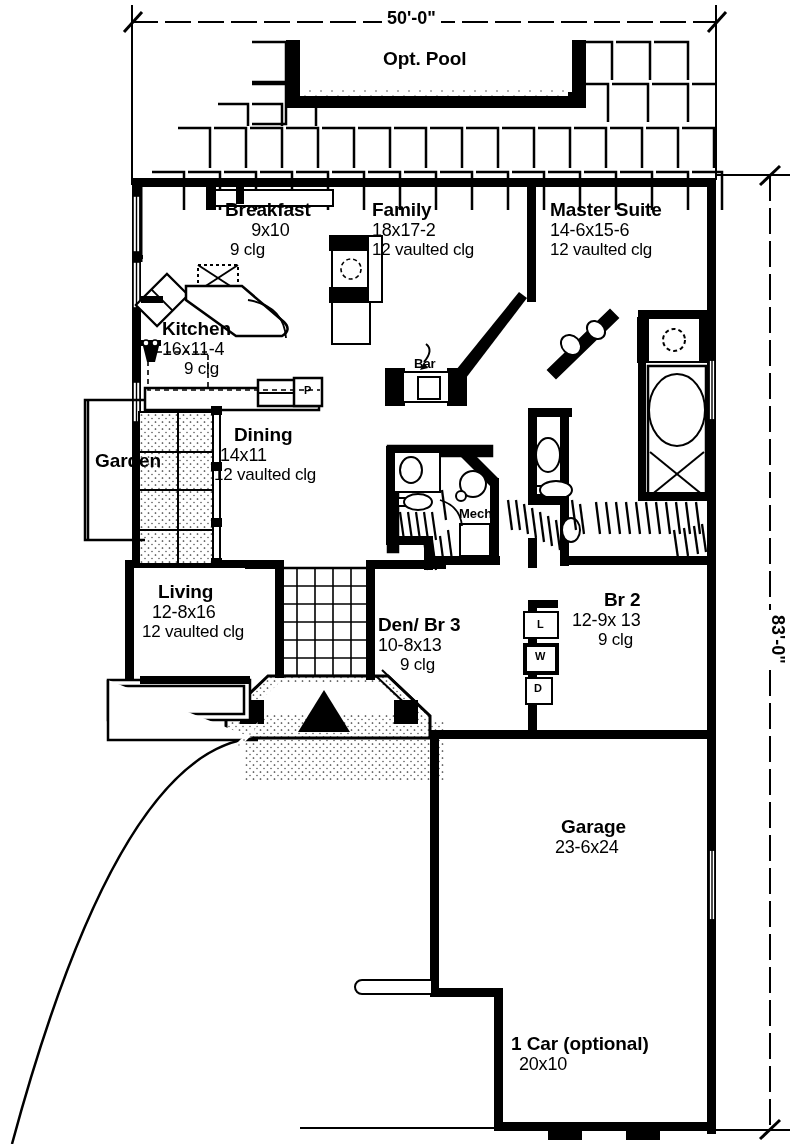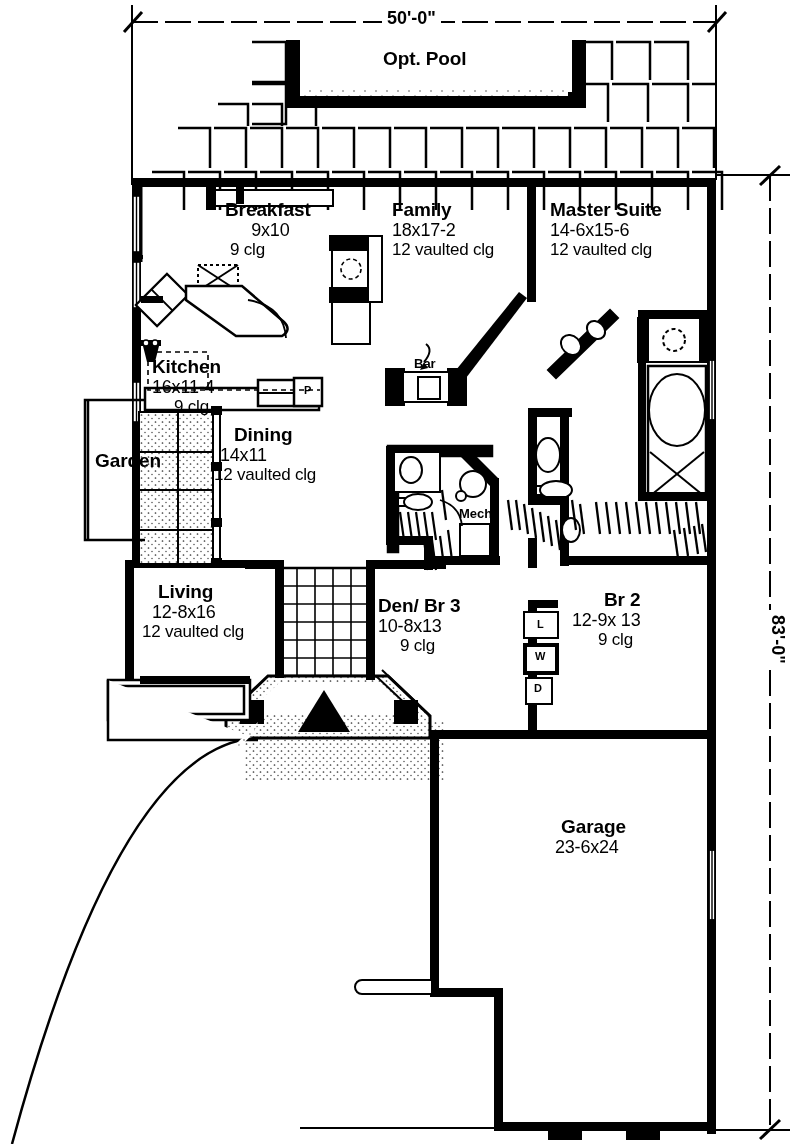--- a/index.html
+++ b/index.html
@@ -445,69 +445,73 @@
 <div class="lbl dimtxt vert" style="left:788px;top:610px;">83'-0"</div>
 
 <div class="lbl rm-name" style="left:383px;top:48px;">Opt. Pool</div>
 
 <div class="lbl" style="left:225px;top:199px;">
   <div class="rm-name">Breakfast</div>
   <div class="rm-dim" style="margin-left:5px;text-align:center;">9x10</div>
   <div class="rm-clg" style="margin-left:5px;">9 clg</div>
 </div>
 
-<div class="lbl" style="left:392px;top:199px;">
+<div class="lbl" style="left:372px;top:199px;">
   <div class="rm-name">Family</div>
   <div class="rm-dim">18x17-2</div>
   <div class="rm-clg">12 vaulted clg</div>
 </div>
 
 <div class="lbl" style="left:550px;top:199px;">
   <div class="rm-name">Master Suite</div>
   <div class="rm-dim">14-6x15-6</div>
   <div class="rm-clg">12 vaulted clg</div>
 </div>
 
-<div class="lbl" style="left:152px;top:318px;margin-top:38px;">
+<div class="lbl" style="left:162px;top:318px;">
   <div class="rm-name">Kitchen</div>
   <div class="rm-dim">16x11-4</div>
   <div class="rm-clg" style="margin-left:22px;">9 clg</div>
 </div>
 
 <div class="lbl" style="left:214px;top:424px;">
   <div class="rm-name" style="margin-left:20px;">Dining</div>
   <div class="rm-dim" style="margin-left:6px;">14x11</div>
   <div class="rm-clg">12 vaulted clg</div>
 </div>
 
 <div class="lbl rm-name" style="left:95px;top:450px;">Garden</div>
 
 <div class="lbl" style="left:152px;top:581px;">
   <div class="rm-name" style="margin-left:6px;">Living</div>
   <div class="rm-dim">12-8x16</div>
   <div class="rm-clg" style="margin-left:-10px;">12 vaulted clg</div>
 </div>
 
-<div class="lbl" style="left:378px;top:595px;">
+<div class="lbl" style="left:378px;top:614px;">
   <div class="rm-name">Den/ Br 3</div>
   <div class="rm-dim">10-8x13</div>
   <div class="rm-clg" style="margin-left:22px;">9 clg</div>
 </div>
 
 <div class="lbl" style="left:572px;top:589px;">
   <div class="rm-name" style="margin-left:32px;">Br 2</div>
   <div class="rm-dim">12-9x 13</div>
   <div class="rm-clg" style="margin-left:26px;">9 clg</div>
 </div>
 
 <div class="lbl" style="left:555px;top:816px;">
   <div class="rm-name" style="margin-left:6px;">Garage</div>
   <div class="rm-dim">23-6x24</div>
 </div>
 
+<div class="lbl" style="left:511px;top:1033px;">
+  <div class="rm-name">1 Car (optional)</div>
+  <div class="rm-dim" style="margin-left:8px;">20x10</div>
+</div>
 
 <div class="lbl small" style="left:399px;top:357px;padding-left:15px;">Bar</div>
 
 <div class="lbl small" style="left:459px;top:507px;">Mech</div>
 
 <div class="lbl tiny" style="left:304px;top:384px;">P</div>
 
 <div class="lbl tiny" style="left:537px;top:618px;">L</div>
 
 <div class="lbl tiny" style="left:535px;top:650px;">W</div>

